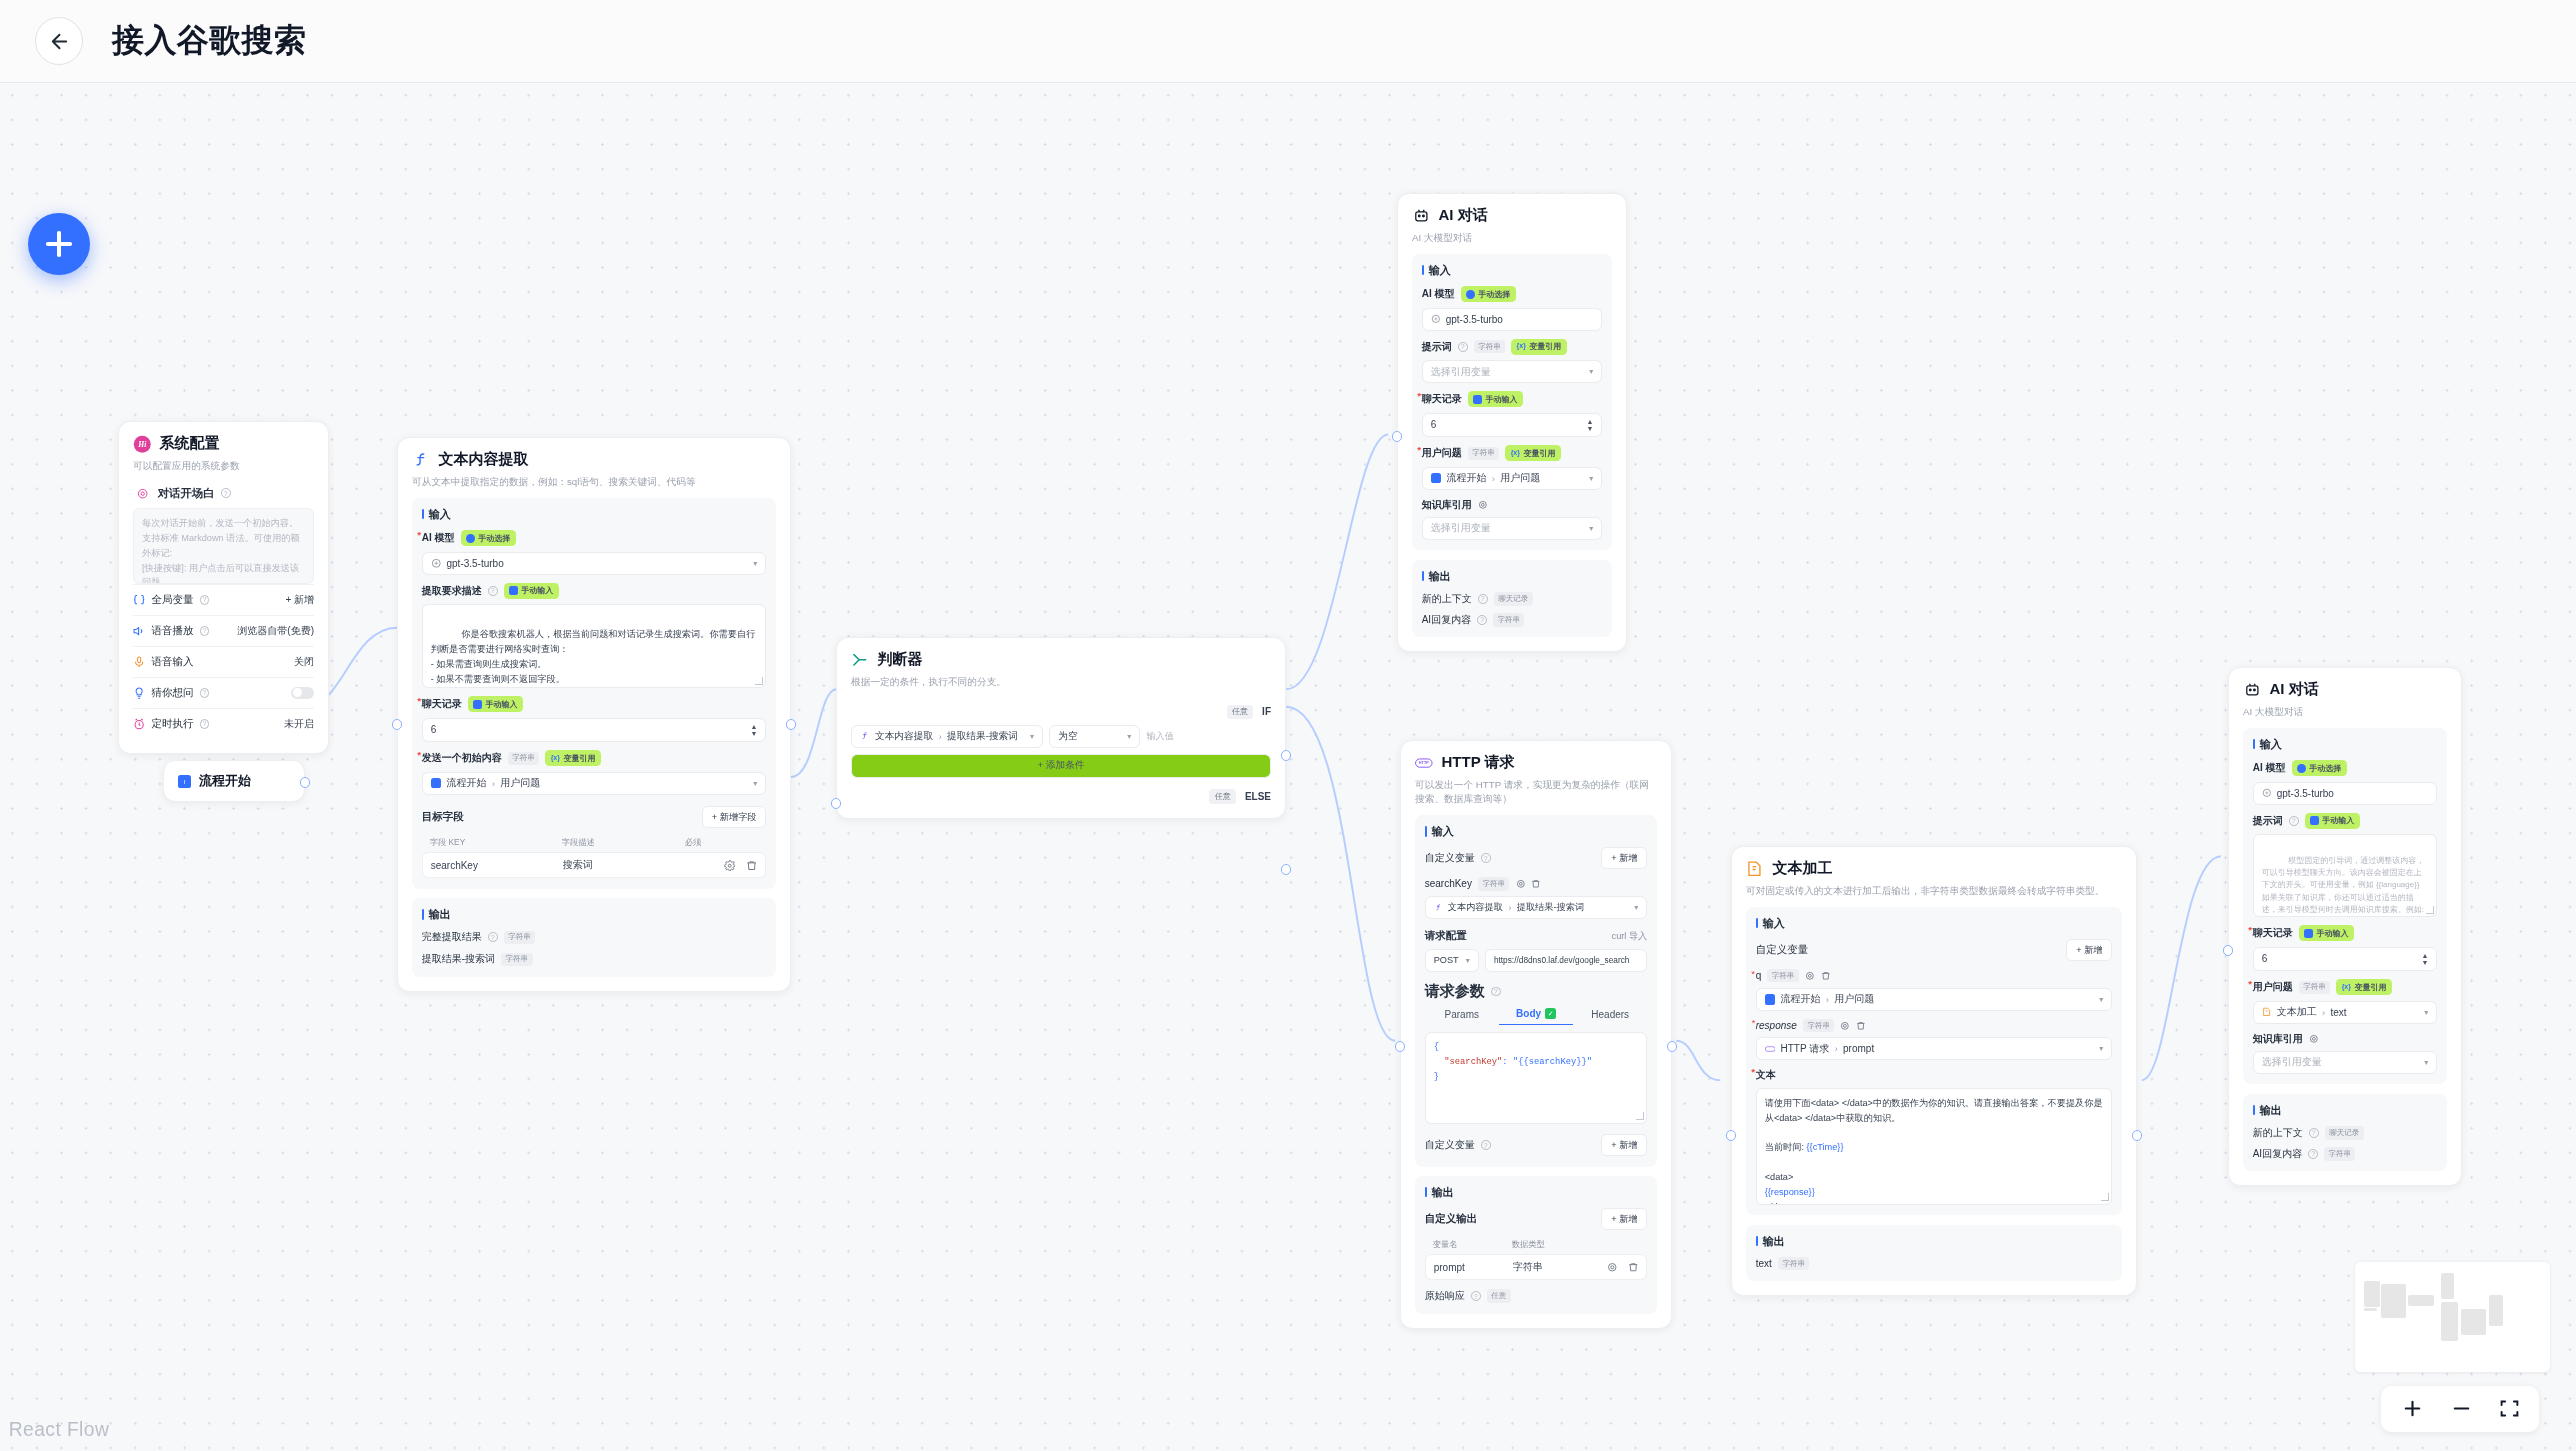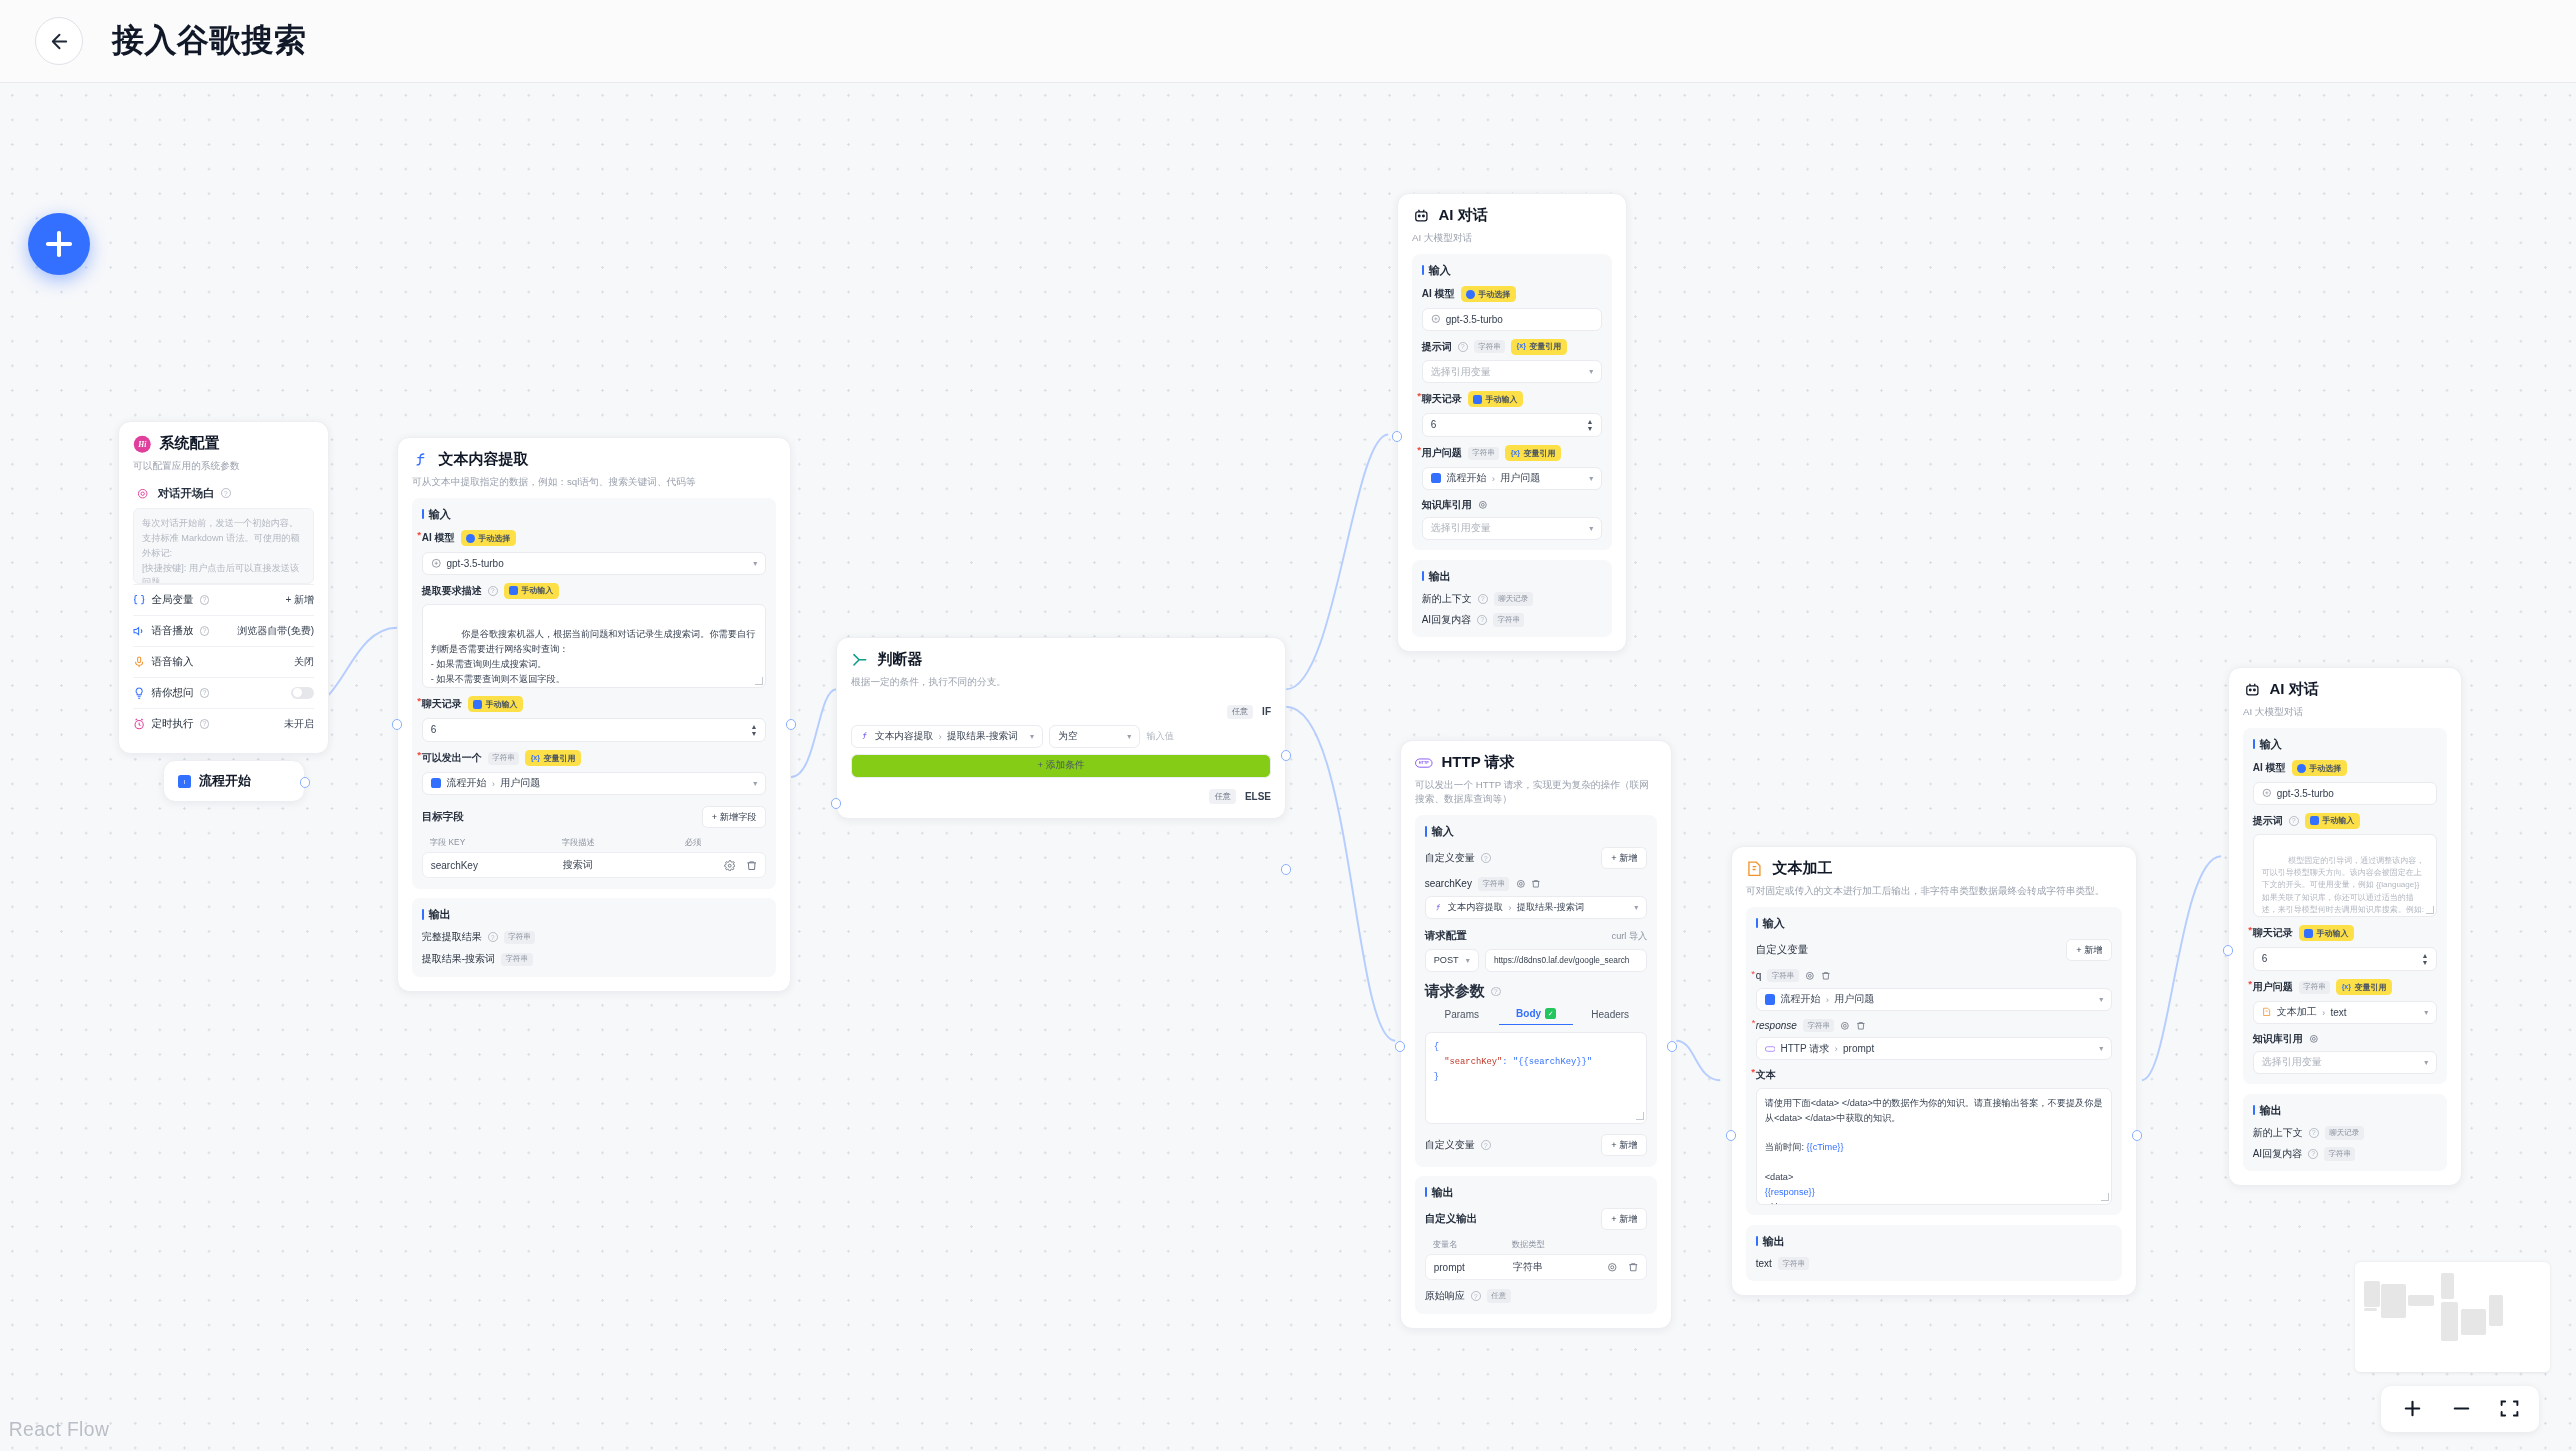--- a/index.html
+++ b/index.html
@@ -119,21 +119,21 @@
   .lbl { font-size: 10px; color: #27303f; font-weight: 600; position: relative; }
   .lbl.req:before {
     content:"*"; color:#f04438; position:absolute; left:-4.4px; top:-2.6px; font-size:9.7px;
   }
   .tag-gray {
     font-size: 7.5px; color: #8a919e; background: #eceef2; border-radius: 3.5px;
     padding: 1.8px 4.4px; line-height: 1.3;
   }
   .chip {
     display: inline-flex; align-items: center; gap: 3.5px;
-    font-size: 8px; color: #4b5563; background: #fde047; border-radius: 4.4px;
+    font-size: 8px; color: #4b5563; background: #bef264; border-radius: 4.4px;
     padding: 2.6px 5.3px; font-weight: 600; cursor: pointer;
   }
   .chip .sq { width: 8.8px; height: 8.8px; border-radius: 2.2px; background: #3370ff; display:block;}
   .qm {
     display:inline-flex;align-items:center;justify-content:center;
     width: 9.7px; height: 9.7px; border-radius: 50%;
     border: 0.9px solid #b6bcc6; color: #b6bcc6; font-size: 7px; line-height: 1;
   }
   .input {
     margin-top: 5.3px; background: #fff; border: 0.9px solid #e9ebef; border-radius: 6.2px;
@@ -427,21 +427,21 @@
             <span>6</span>
             <span class="spin">
                 <span>▲</span>
                 <span>▼</span>
               </span>
           </div>
         </div>
 
         <div class="fld">
           <div class="lbl-row">
-            <span class="lbl req">可以发出一个</span>
+            <span class="lbl req">发送一个初始内容</span>
             <span class="tag-gray">字符串</span>
             <span class="chip">
               <span class="sq" style="background:none;color:#3370ff;font-size:7px;width:auto;">{x}</span>
               <span>变量引用</span>
             </span>
           </div>
           <div class="input">
             <span class="vchip" style="background:#3370ff;"></span>
             <span>流程开始</span>
             <span class="sep">›</span>

